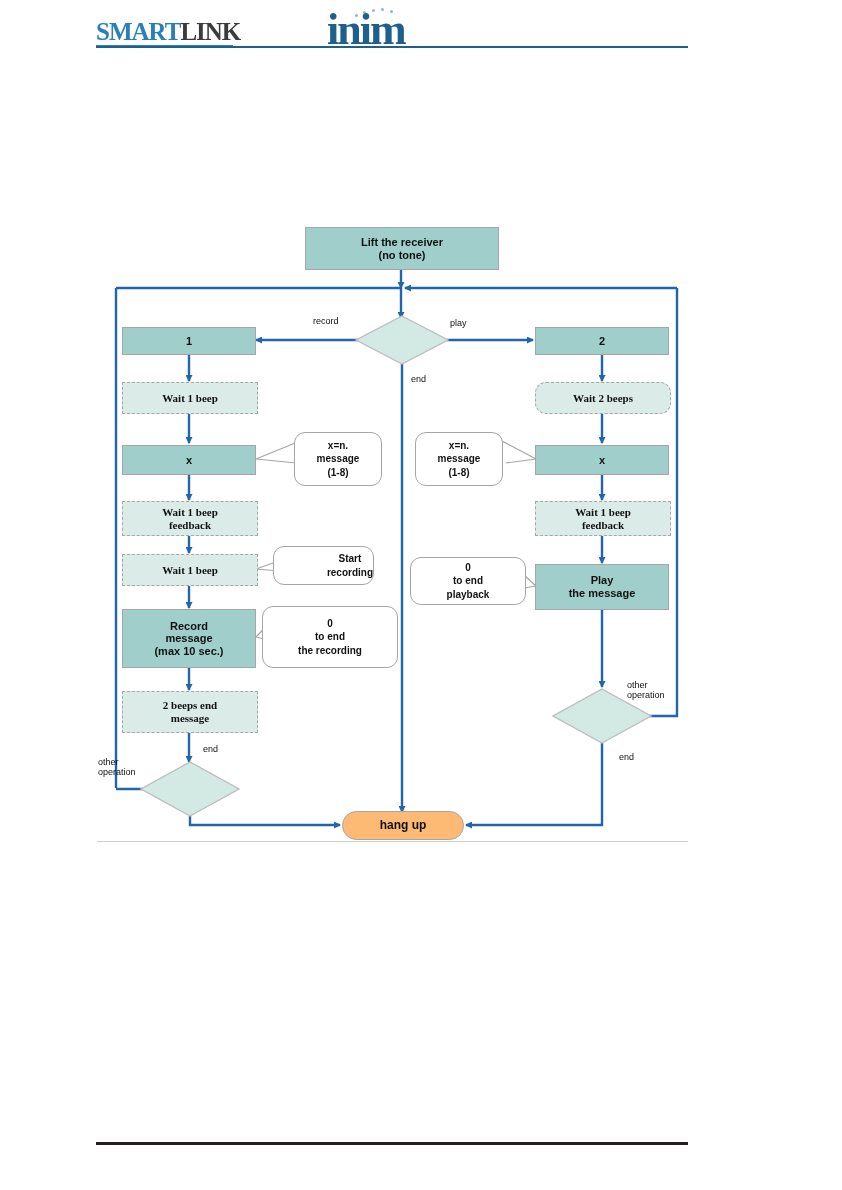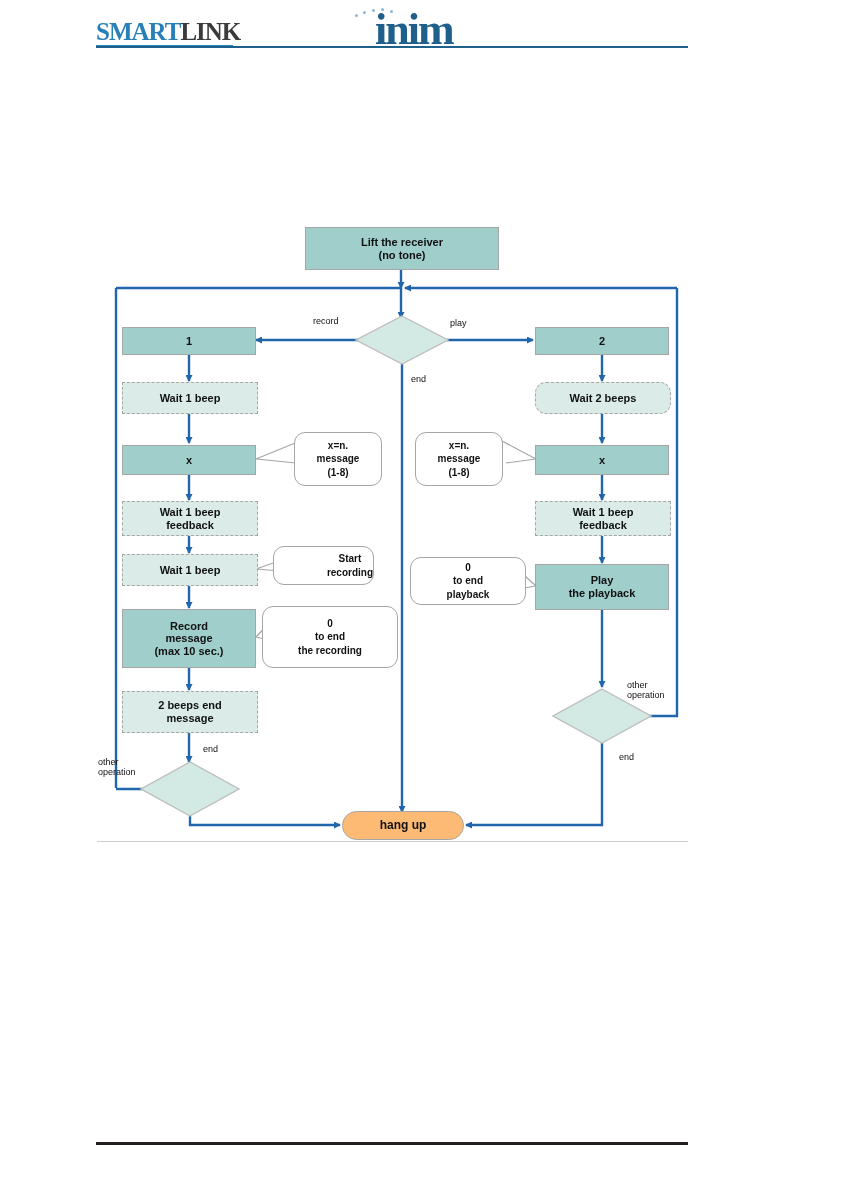--- a/index.html
+++ b/index.html
@@ -44,21 +44,20 @@
   }
   .logo-inim {
     position: absolute;
     left: 327px; top: 8px;
     font-family: "Liberation Serif", serif;
     font-size: 44px;
     font-weight: bold;
     color: #1f5f8b;
     letter-spacing: -2px;
     line-height: 1;
-    margin-left: 48px;
   }
   .inim-dots {
     position: absolute;
     left: 355px; top: 8px;
     width: 46px; height: 10px;
   }
   .inim-dots i {
     position: absolute;
     width: 3px; height: 3px;
     border-radius: 50%;
@@ -113,20 +112,21 @@
     line-height: 1.15;
     color: #111111;
   }
   .node.solid {
     background: #9fcecb;
     border: 1px solid #a6a6a6;
   }
   .node.dashed {
     background: #dbece8;
     border: 1px dashed #a6a6a6;
+    font-family: Liberation Serif, serif;
   }
   .node.terminal {
     background: #fdba74;
     border: 1px solid #a6a6a6;
     border-radius: 22px;
   }
   .node.diamond {
     background: transparent;
     border: none;
   }
@@ -312,21 +312,21 @@
     <div class="node dashed" style="left:535px; top:501px; width:136px; height:35px;">
       <span style="display:block;">
         <span>Wait 1 beep</span><br>
         <span>feedback</span>
       </span>
     </div>
 
     <div class="node solid" style="left:535px; top:564px; width:134px; height:46px;">
       <span style="display:block;">
         <span>Play</span><br>
-        <span>the playback</span>
+        <span>the message</span>
       </span>
     </div>
 
     <div class="node diamond" style="left:553px; top:689px; width:98px; height:54px;">
       <span></span>
     </div>
 
     <div class="node terminal" style="left:342px; top:811px; width:122px; height:29px; font-size:12px;">
       <span>hang up</span>
     </div>

